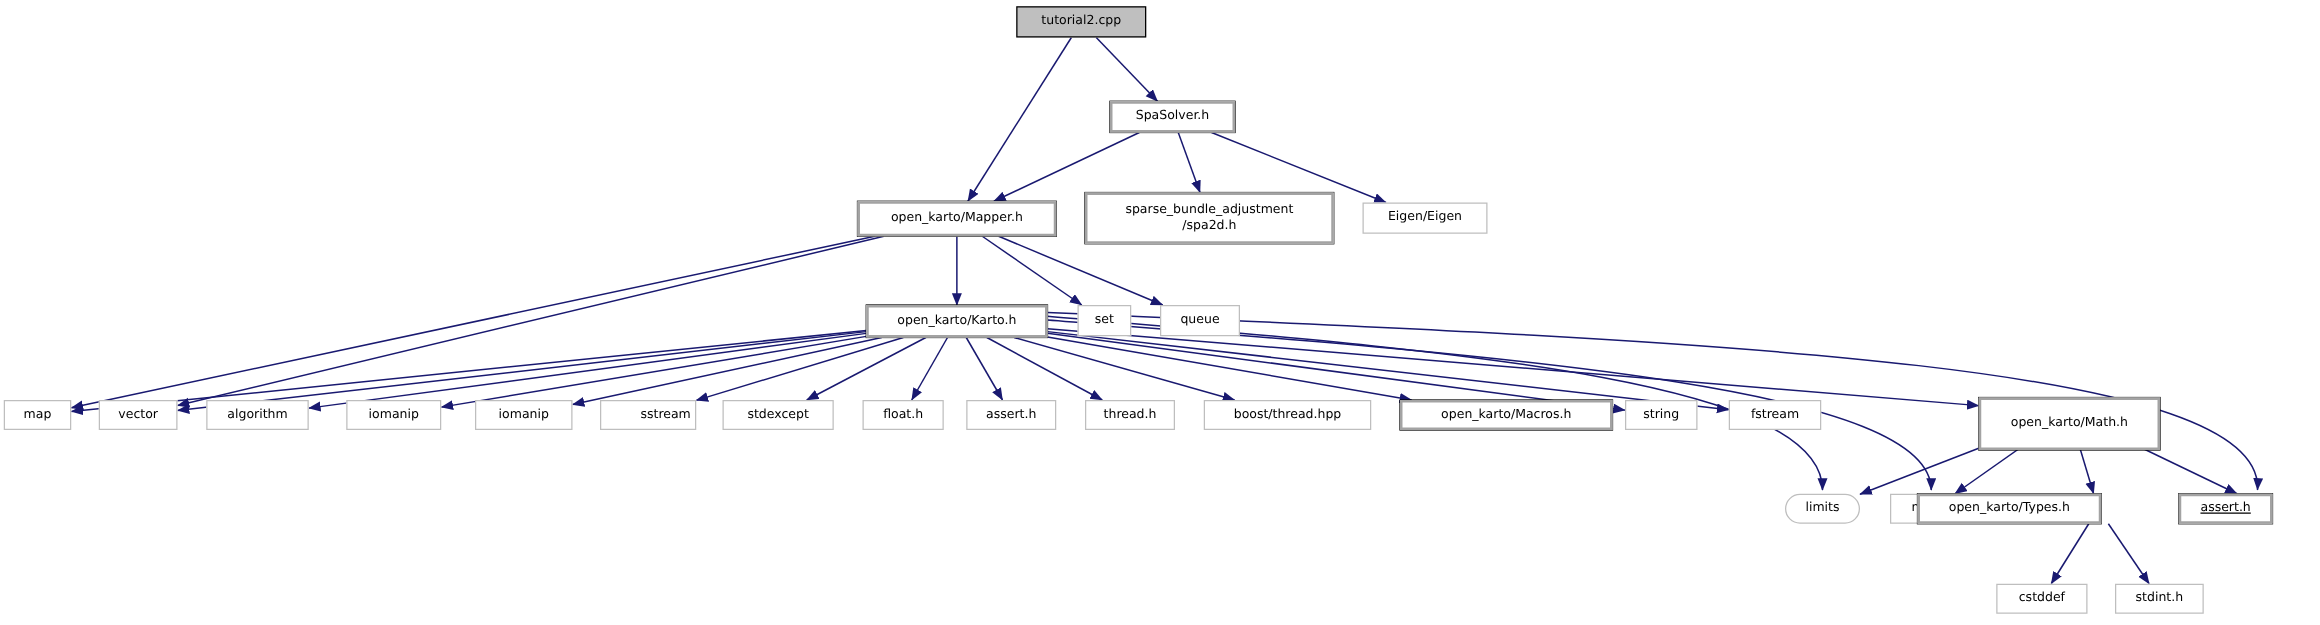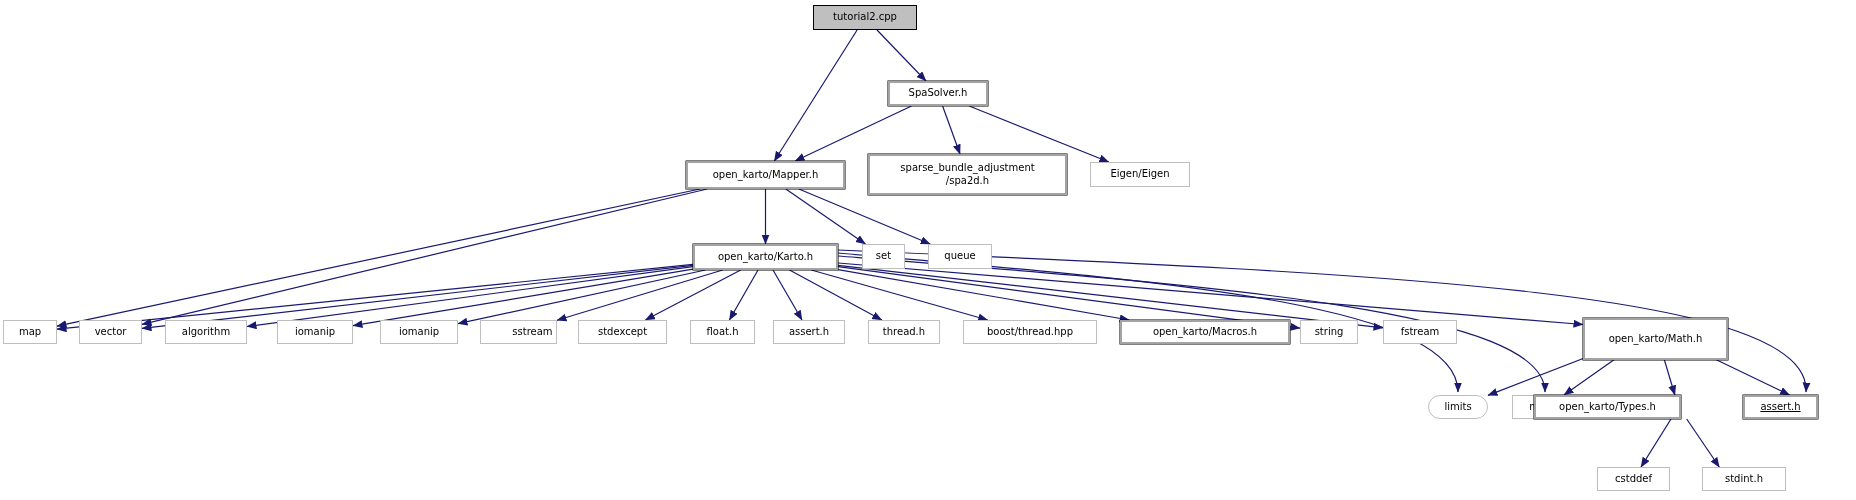--- a/index.html
+++ b/index.html
@@ -90,15 +90,15 @@
       <div class="node ext" style="left: 963px; top: 320px; width: 134px; height: 24px;">boost/thread.hpp</div>
       <div class="node doc" style="left: 1120px; top: 320px; width: 170px; height: 24px;">open_karto/Macros.h</div>
       <div class="node ext" style="left: 1300px; top: 320px; width: 58px; height: 24px;">string</div>
       <div class="node ext" style="left: 1383px; top: 320px; width: 74px; height: 24px;">fstream</div>
       <div class="node doc" style="left: 1583px; top: 318px; width: 145px; height: 42px;">open_karto/Math.h</div>
       <div class="node ext" style="left: 1428px; top: 395px; width: 60px; height: 24px; border-radius: 12px;">limits</div>
       <div class="node ext" style="left: 1512px; top: 395px; width: 70px; height: 24px;">math.h</div>
       <div class="node doc" style="left: 1534px; top: 395px; width: 147px; height: 24px;">open_karto/Types.h</div>
       <div class="node doc" style="left: 1743px; top: 395px; width: 75px; height: 24px; text-decoration: underline;">assert.h</div>
       <div class="node ext" style="left: 1597px; top: 467px; width: 73px; height: 24px;">cstddef</div>
-      <div class="node ext" style="left: 1692px; top: 467px; width: 84px; height: 24px; margin-left: 10px;">stdint.h</div>
+      <div class="node ext" style="left: 1692px; top: 467px; width: 71px; height: 24px;">stdint.h</div>
     </div>
 </div>
 
 </body></html>

